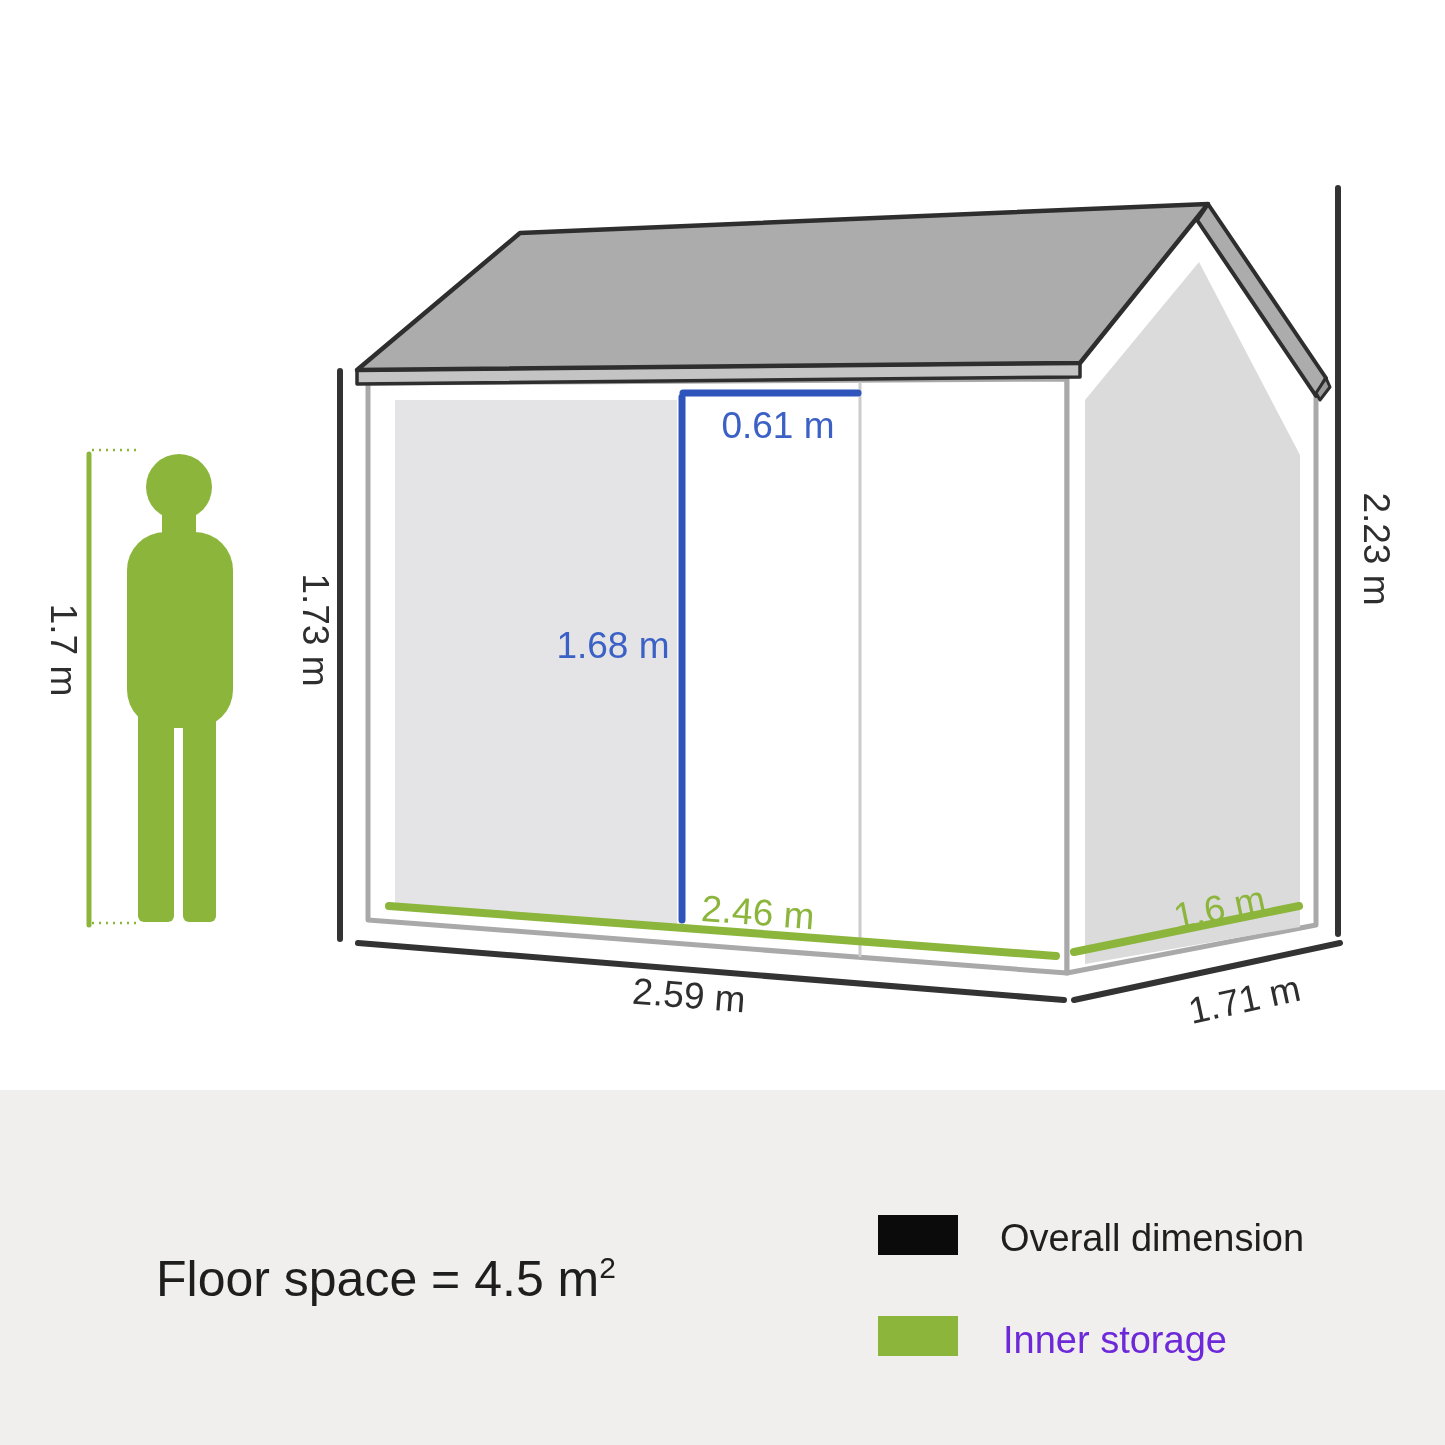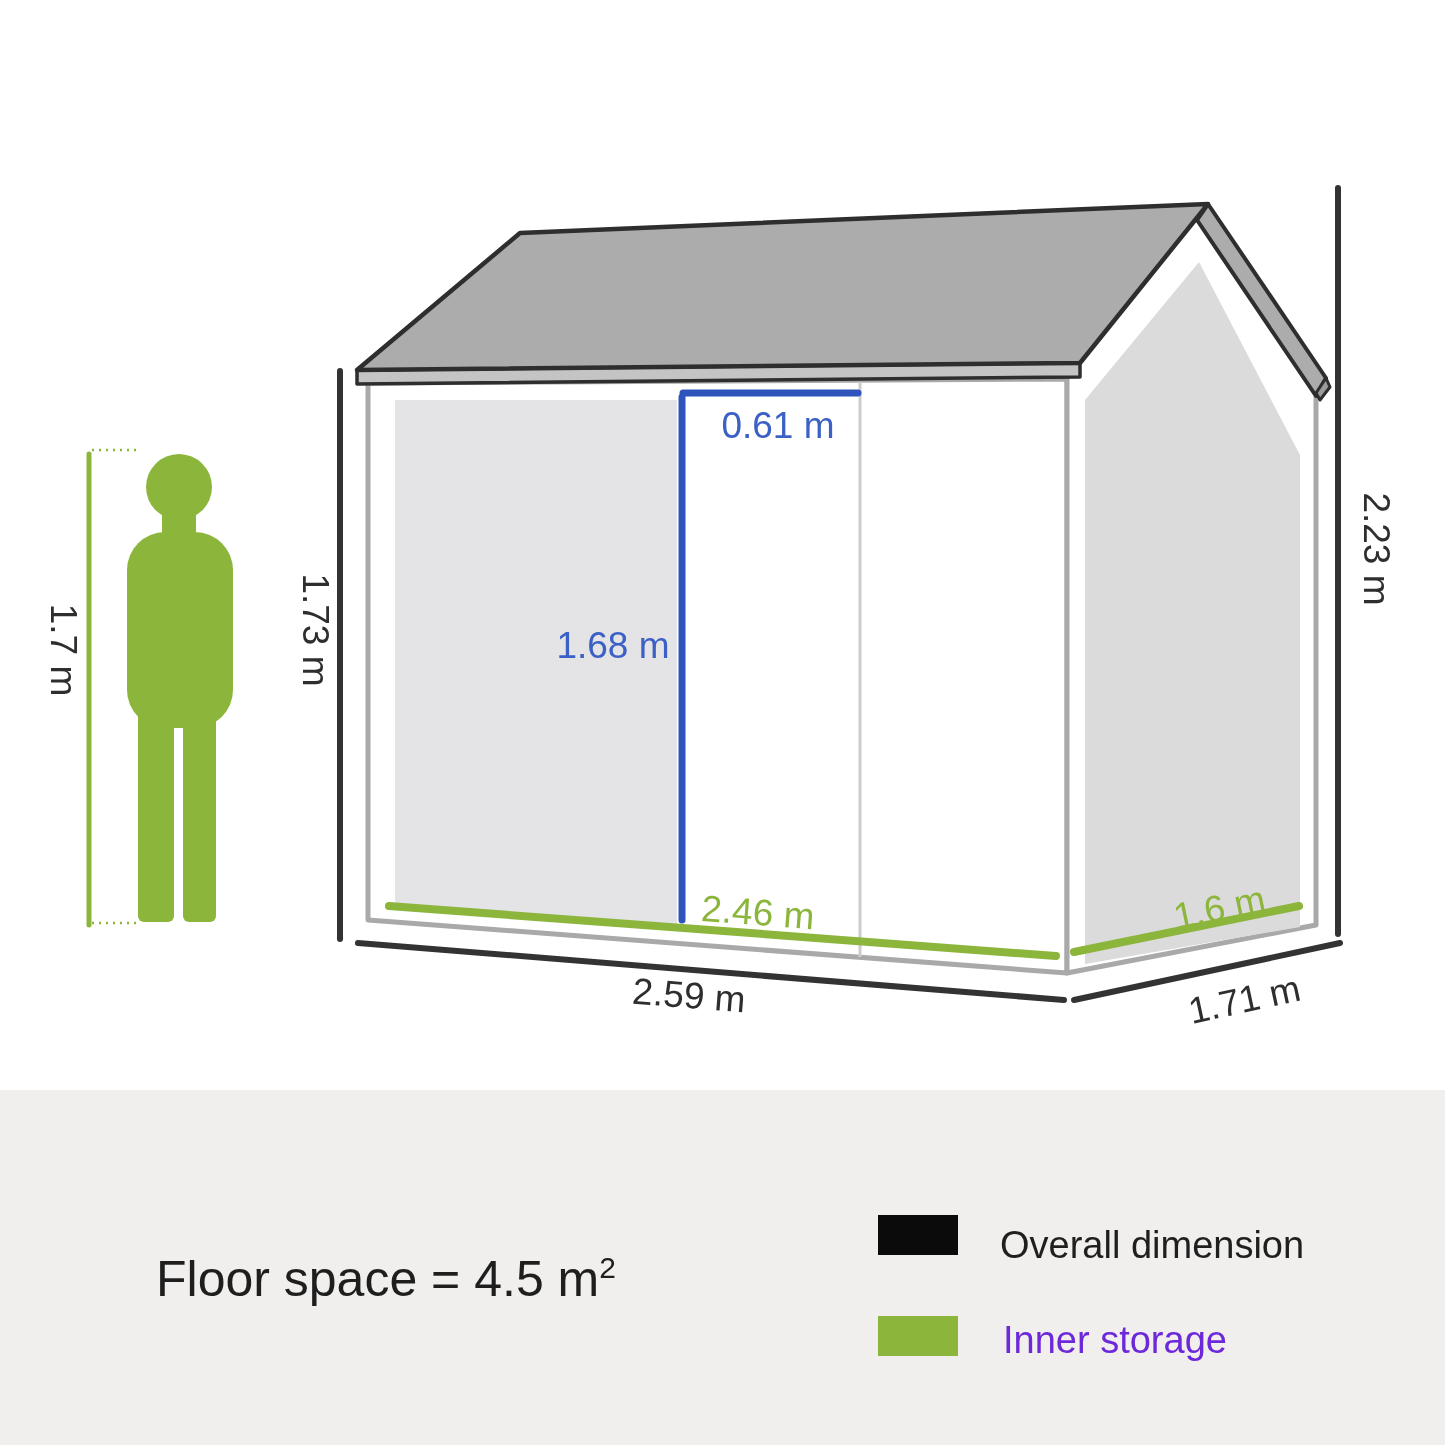--- a/index.html
+++ b/index.html
@@ -20,21 +20,21 @@
     font-size:50px; color:#1E1E1E; white-space:nowrap;
   }
   .floor-space sup { font-size:60%; vertical-align:super; }
   .legend-swatch { position:absolute; width:80px; height:40px; display:block; }
   .legend-swatch rect { width:80px; height:40px; }
   .sw-overall { left:878px; top:125px; }
   .sw-inner   { left:878px; top:226px; }
   .legend-label {
     position:absolute; font-size:38px; white-space:nowrap; color:#1F1F1F;
   }
-  .lb-overall { left:1000px; top:127px;margin-top:7px; }
+  .lb-overall { left:1000px; top:127px; }
   .lb-inner   { left:1003px; top:229px; color:#6d28d9; }
 </style>
 </head>
 <body>
 
 <div class="stage">
 
   <svg class="diagram-svg" width="1445" height="1080" viewBox="0 0 1445 1080">
 
     <g fill="#8CB53C">

